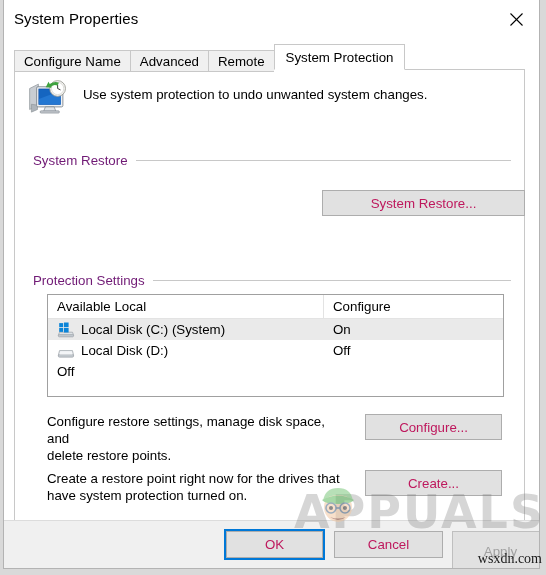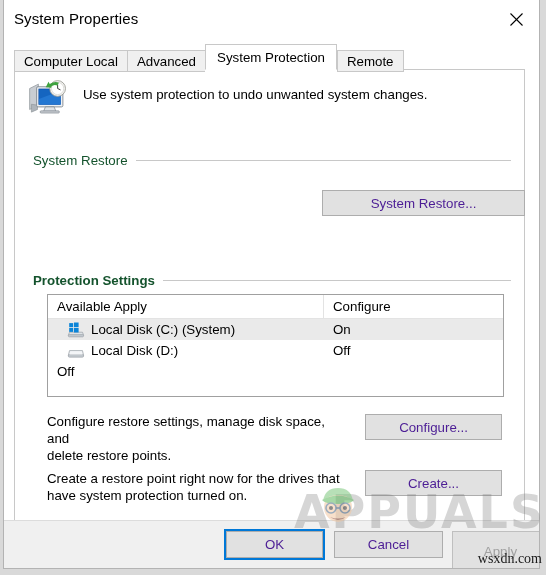--- a/index.html
+++ b/index.html
@@ -128,21 +128,21 @@
   
   .group-head {
     position: absolute;
     left: 18px;
     display: flex;
     align-items: center;
     width: 478px;
   }
   .group-head .label {
     font-size: 13.3px;
-    color: #14532d;
+    color: #701a75;
     white-space: nowrap;
     padding-right: 8px;
   }
   .group-head .rule {
     flex: 1;
     height: 1px;
     background: #c8c8c8;
   }
 
   .para {
@@ -154,21 +154,21 @@
   }
 
   
   .btn {
     position: absolute;
     background: #e1e1e1;
     border: 1px solid #adadad;
     box-sizing: border-box;
     font-family: "Liberation Sans", sans-serif;
     font-size: 13.3px;
-    color: #4c1d95;
+    color: #be185d;
     text-align: center;
     display: flex;
     align-items: center;
     justify-content: center;
     cursor: default;
     padding: 0;
   }
   .btn.disabled { color: #a0a0a0; border-color: #bfbfbf; background:#e1e1e1; }
   .btn.focus {
     border: 1px solid #adadad;
@@ -208,21 +208,21 @@
     display: flex;
     height: 21px;
     align-items: center;
     background: #ffffff;
   }
   .row.selected { background: #eaeaea; }
   .row .cell-drive {
     width: 276px;
     display: flex;
     align-items: center;
-    padding-left: 19px;
+    padding-left: 9px;
     box-sizing: border-box;
     font-size: 13.3px;
     color: #000;
     white-space: nowrap;
   }
   .row .cell-prot {
     flex: 1;
     padding-left: 9px;
     box-sizing: border-box;
     font-size: 13.3px;
@@ -290,24 +290,24 @@
       <div class="title-text">System Properties</div>
       <div class="close-btn">
         <svg width="13" height="13" viewBox="0 0 13 13">
           <line x1="0.5" y1="0.5" x2="12.5" y2="12.5" stroke="#000" stroke-width="1.1"></line>
           <line x1="12.5" y1="0.5" x2="0.5" y2="12.5" stroke="#000" stroke-width="1.1"></line>
         </svg>
       </div>
     </div>
 
     <div class="tabstrip">
-      <div class="tab">Computer Local</div>
+      <div class="tab">Configure Name</div>
       <div class="tab">Advanced</div>
+      <div class="tab">Remote</div>
       <div class="tab active">System Protection</div>
-      <div class="tab">Remote</div>
     </div>
 
     <div class="tabpage">
 
       <div class="intro">
         <svg class="intro-icon" viewBox="0 0 48 48">
 
           <path d="M3 12 L13 7 L13 31 L3 36 Z" fill="#c9cdd2" stroke="#8b9096" stroke-width="0.8"></path>
           <path d="M5 30 L5 39 L12 36 L12 31 Z" fill="#aeb4ba" stroke="#8b9096" stroke-width="0.7"></path>
 
@@ -331,28 +331,28 @@
       </div>
 
       <div class="group-head" style="top:83px;">
         <div class="label">System Restore</div>
         <div class="rule"></div>
       </div>
 
 
       <button class="btn" style="left:307px; top:120px; width:203px; height:26px;">System Restore...</button>
 
-      <div class="group-head" style="top:203px;font-weight:bold;">
+      <div class="group-head" style="top:203px;">
         <div class="label">Protection Settings</div>
         <div class="rule"></div>
       </div>
 
       <div class="listbox">
         <div class="list-header">
-          <div class="col col-drive">Available Apply</div>
+          <div class="col col-drive">Available Local</div>
           <div class="col col-prot">Configure</div>
         </div>
 
         <div class="row selected">
           <div class="cell-drive">
             <svg class="drive-icon" viewBox="0 0 18 16">
               <path d="M2.5 10.2 L15.5 10.2 L16.6 13.3 L1.3 13.3 Z" fill="#dfe3e7" stroke="#9aa0a6" stroke-width="0.7"></path>
               <rect x="1.3" y="12.6" width="15.3" height="2.3" rx="1.1" fill="#c3c9cf" stroke="#9aa0a6" stroke-width="0.6"></rect>
               <g fill="#0a84d8">
                 <rect x="2.2" y="1.1" width="4" height="4"></rect>

